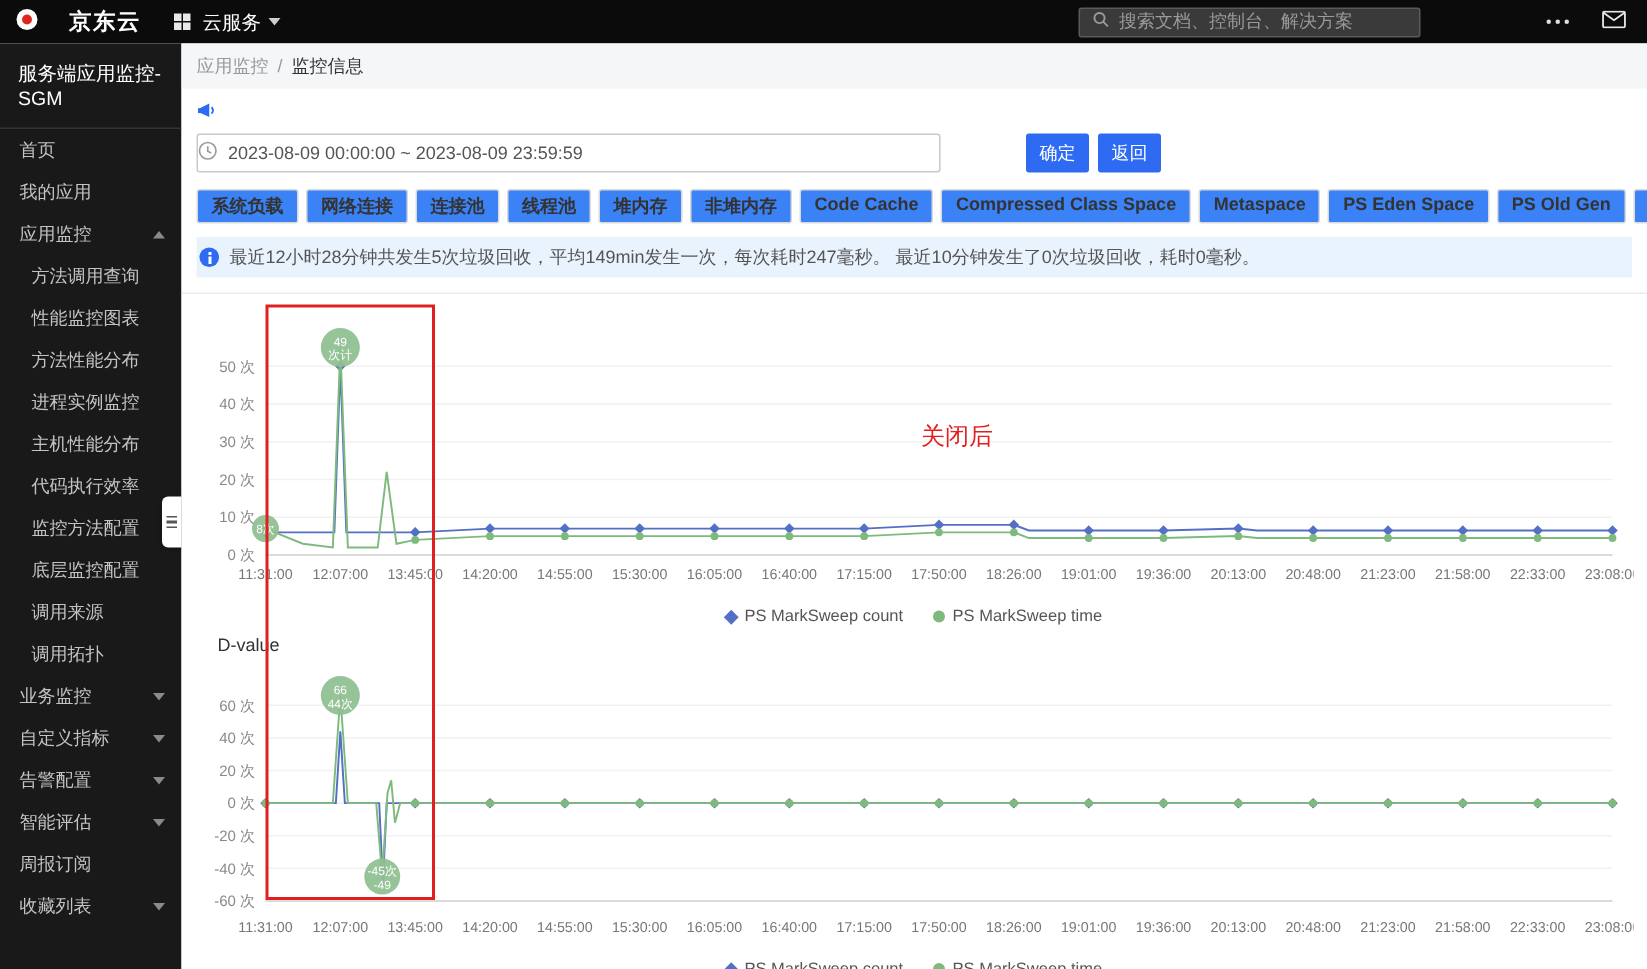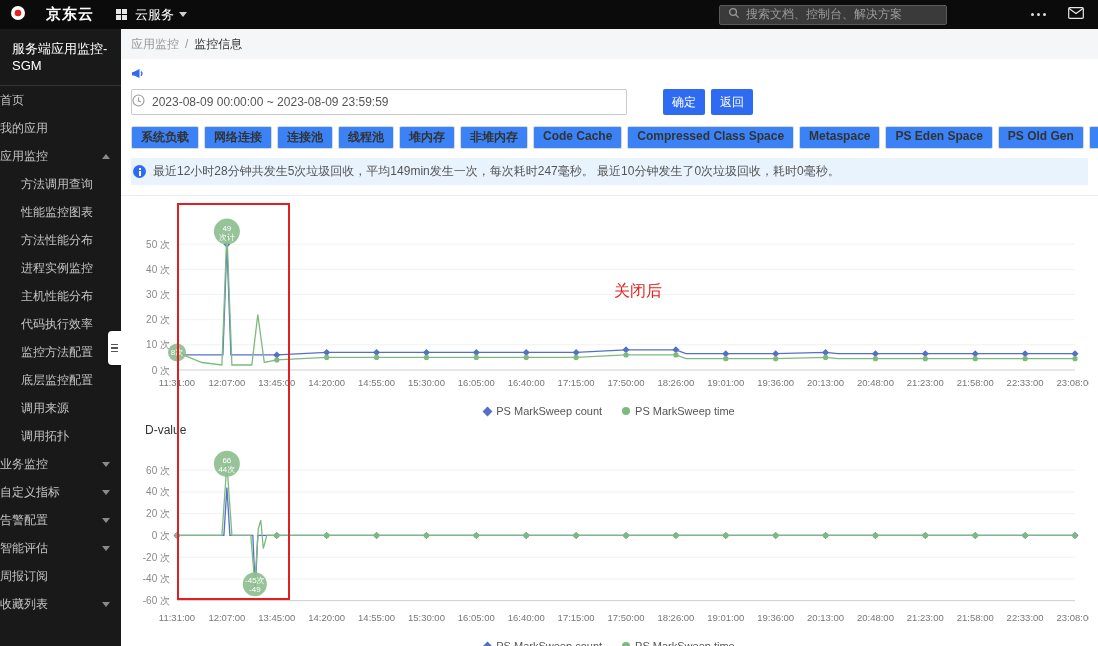--- a/index.html
+++ b/index.html
@@ -14,37 +14,37 @@
   .tri-down { width:0; height:0; border-left:4px solid transparent; border-right:4px solid transparent; border-top:5px solid #cfcfcf; }
   .searchbox { margin-left:auto; width:228px; height:20px; background:#3a3a3a; border:1px solid #5a5a5a; border-radius:2px; display:flex; align-items:center; gap:6px; padding:0 8px; color:#9a9a9a; font-size:12px; }
   .more-dots { margin-left:84px; display:flex; gap:3px; }
   .more-dots i { width:3px; height:3px; border-radius:50%; background:#dedede; }
   .mail { margin-left:22px; }
 
   
   .mainrow { display:flex; height:617px; }
   .sidebar { width:121px; background:#191919; color:#c3c3c3; position:relative; flex:none; }
   .sidebar .stitle { color:#fff; font-size:13px; padding:11px 10px 12px 12px; border-bottom:1px solid #343434; }
-  .side-item { height:28px; line-height:28px; cursor:pointer; white-space:nowrap; position:relative; }
+  .side-item { height:28px; line-height:28px; padding-left:13px; cursor:pointer; white-space:nowrap; position:relative; }
   .side-item.sub { padding-left:21px; }
   .side-item .caret { position:absolute; right:11px; top:12px; }
   .caret.up { width:0;height:0;border-left:4px solid transparent;border-right:4px solid transparent;border-bottom:5px solid #8a8a8a; }
   .caret.down { width:0;height:0;border-left:4px solid transparent;border-right:4px solid transparent;border-top:5px solid #8a8a8a; }
   .collapse-tab { position:absolute; right:0; top:302px; width:13px; height:34px; background:#fff; border-radius:4px 0 0 4px; display:flex; flex-direction:column; justify-content:center; align-items:center; gap:2px; box-shadow:0 1px 3px rgba(0,0,0,.3); }
   .collapse-tab i { width:7px; height:1.5px; background:#555; }
 
   .content { flex:1; background:#fff; position:relative; overflow:hidden; }
   .crumbbar { height:30px; background:#f5f6f7; display:flex; align-items:center; padding-left:10px; gap:6px; color:#999; }
   .crumbbar .cur { color:#333; }
 
   .bell-row { padding:8px 0 0 10px; height:26px; }
   .toolbar { margin:4px 0 0 10px; display:flex; align-items:center; }
   .dt-input { width:496px; height:26px; border:1px solid #c9c9c9; border-radius:2px; display:flex; align-items:center; gap:7px; padding:0 0; color:#555; background:#fff; }
   .btn { height:26px; padding:0 9px; margin-left:6px; background:#2e6bf2; border:none; border-radius:2px; color:#fff; font-size:12px; cursor:pointer; }
-  .btn.first { margin-left:36px; }
+  .btn.first { margin-left:57px; }
 
   .tabsrow { margin:11px 0 0 10px; display:flex; gap:5px; flex-wrap:nowrap; }
   .tab { border:1px solid #d9d9d9; border-radius:2px; background:#3b82f6; padding:2px 9px; color:#333; cursor:pointer; white-space:nowrap;font-weight:bold; }
 
   .banner { margin:9px 10px 0 10px; background:#e9f3fe; padding:5px 2px; display:flex; align-items:center; gap:7px; color:#555; }
   .info-ic { width:13px; height:13px; border-radius:50%; background:#2e6bf2; position:relative; flex:none; }
   .info-ic:before { content:""; position:absolute; left:5.5px; top:3px; width:2px; height:2px; background:#fff; }
   .info-ic:after { content:""; position:absolute; left:5.5px; top:6px; width:2px; height:4.5px; background:#fff; }
 
   .divider { height:1px; background:#ececec; margin-top:10px; }

